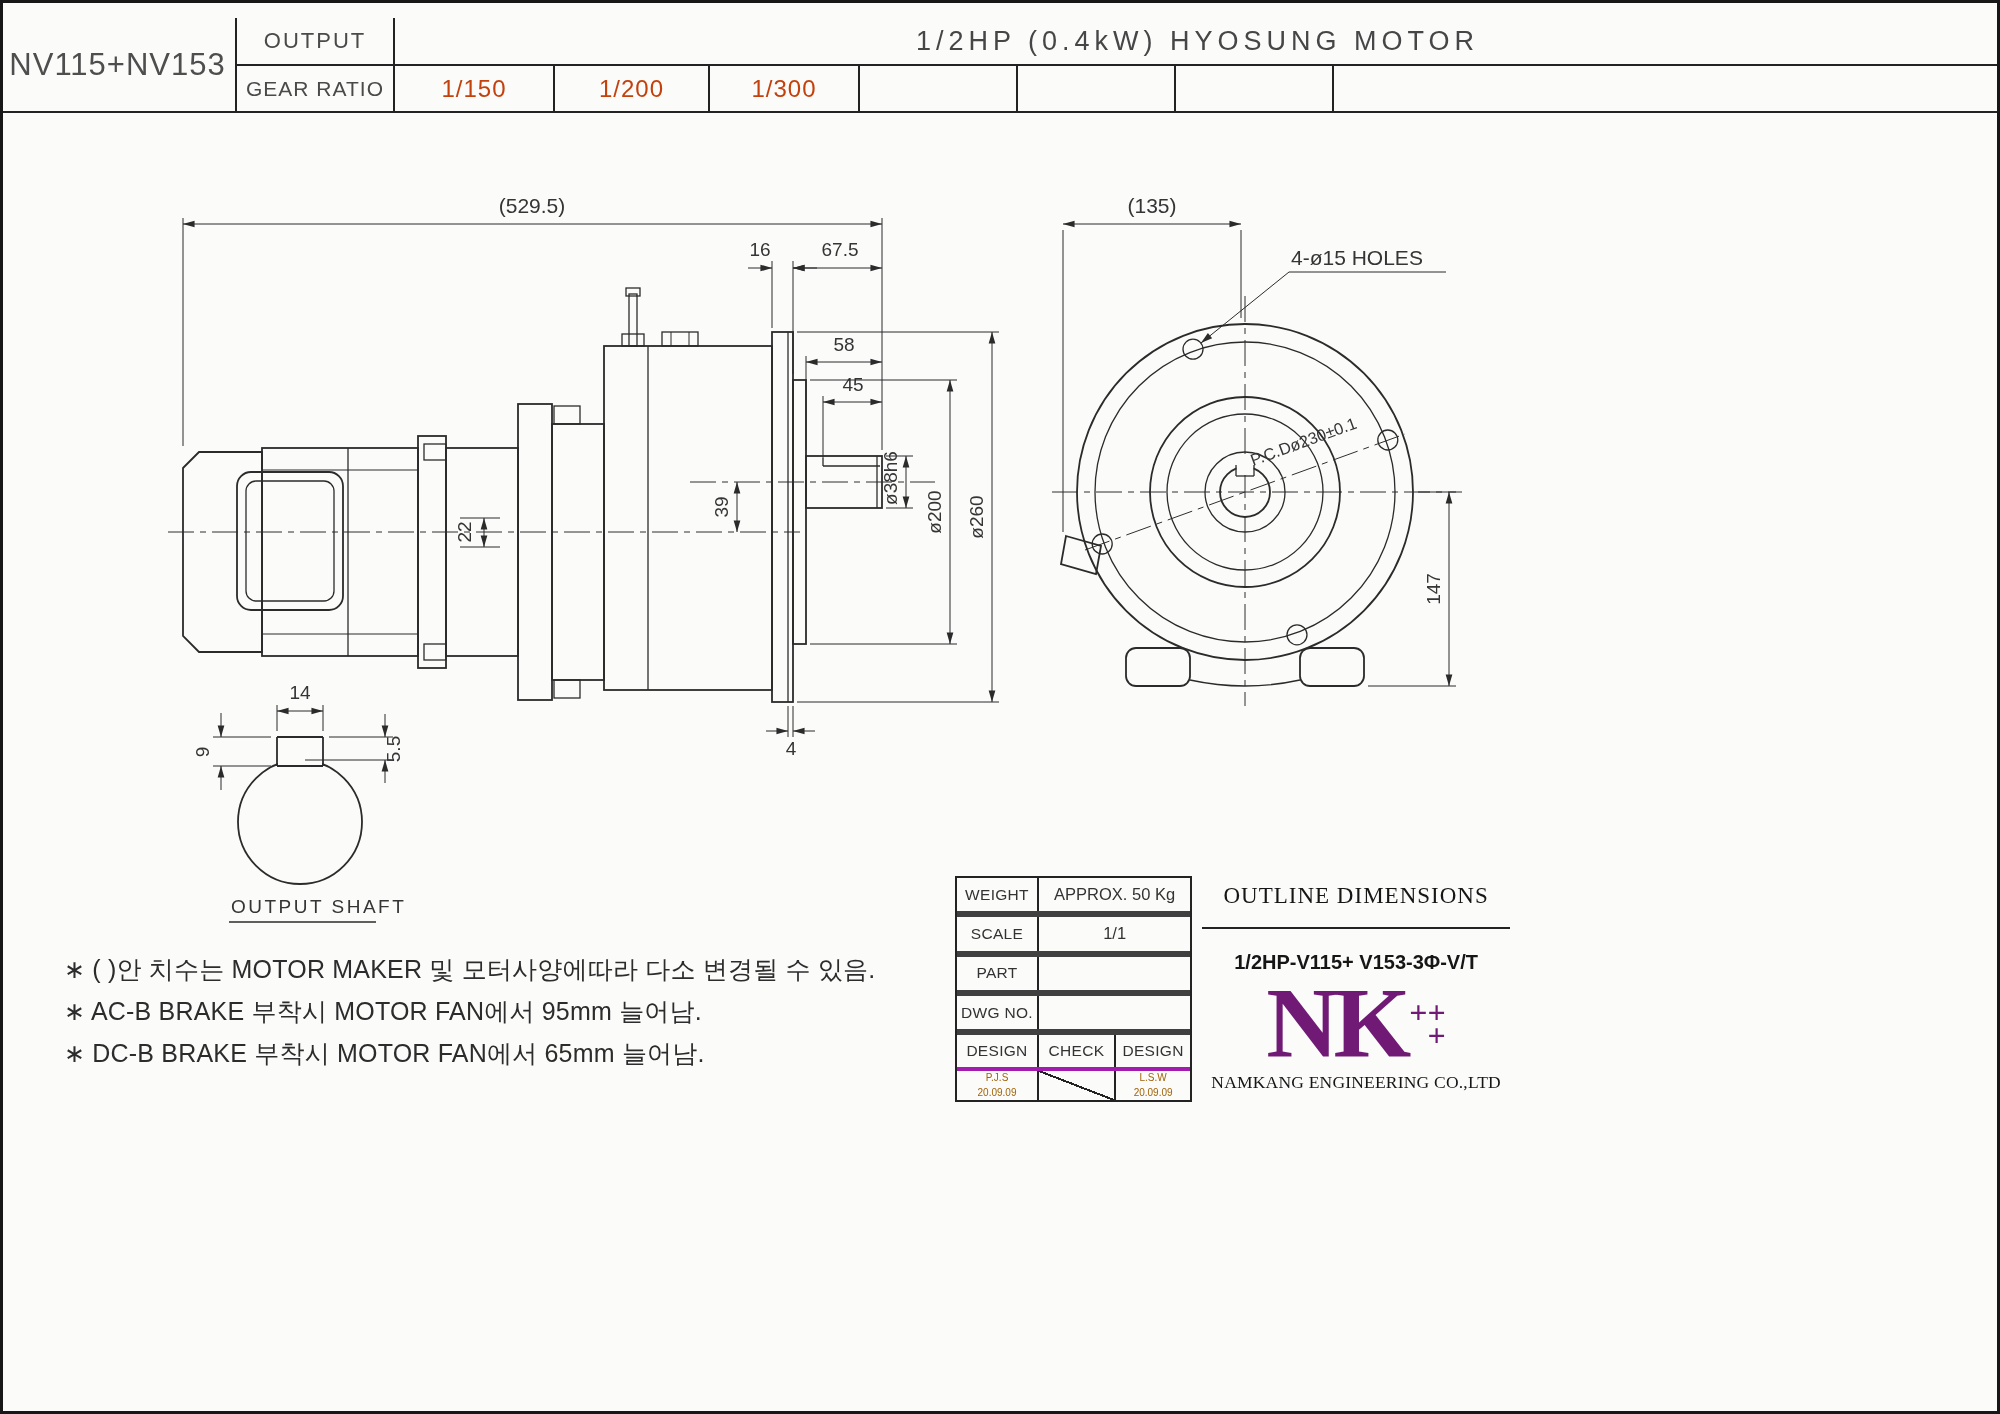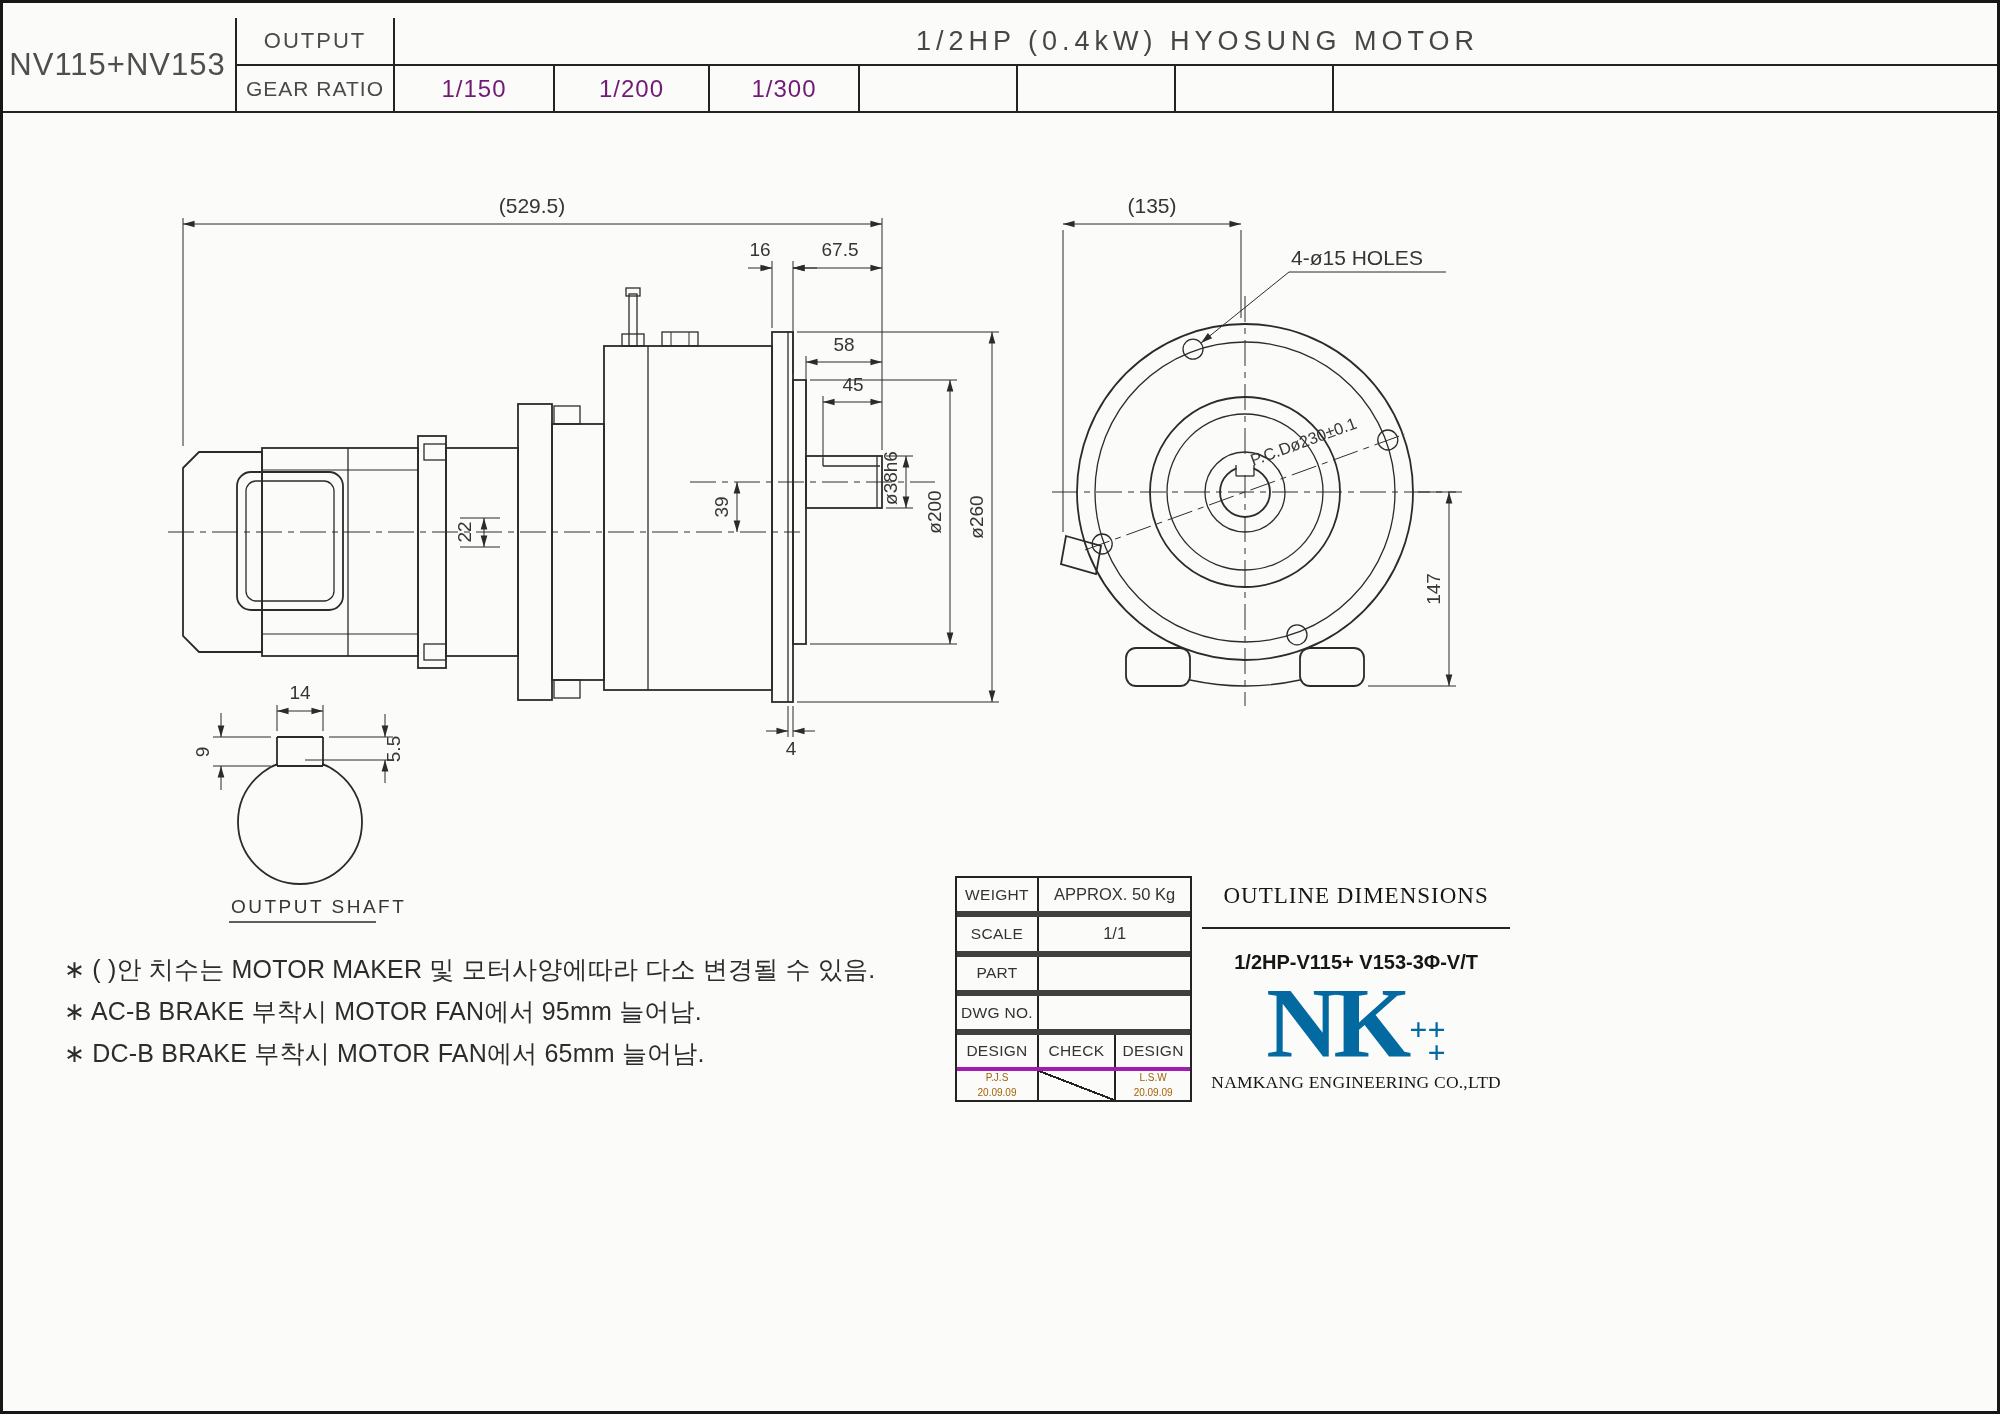--- a/index.html
+++ b/index.html
@@ -11,21 +11,21 @@
   
   .hdr{position:absolute;left:0;top:18px;width:2000px;display:grid;z-index:3;
        grid-template-columns:237px 158px 160px 155px 150px 158px 158px 158px 1fr;
        grid-template-rows:48px 47px}
   .hdr>div{border-right:2px solid #232323;border-bottom:2.5px solid #232323;
            display:flex;align-items:center;justify-content:center;overflow:hidden;background:transparent}
   .h-model{grid-area:1/1/3/2;font-size:31px;color:#4e4e4e;letter-spacing:1px}
   .h-output{grid-area:1/2/2/3;font-size:22px;letter-spacing:2px;color:#4a4a4a}
   .h-motor{grid-area:1/3/2/10;font-size:27px;letter-spacing:5px;color:#464646;border-right:none!important}
   .h-gear{grid-area:2/2/3/3;font-size:21px;letter-spacing:1px;color:#4a4a4a}
-  .h-ratio{font-size:24px;color:#701a75;letter-spacing:1px}
+  .h-ratio{font-size:24px;color:#c2410c;letter-spacing:1px}
   .h-r1{grid-area:2/3/3/4}.h-r2{grid-area:2/4/3/5}.h-r3{grid-area:2/5/3/6}
   .h-e1{grid-area:2/6/3/7}.h-e2{grid-area:2/7/3/8}.h-e3{grid-area:2/8/3/9}
   .h-e4{grid-area:2/9/3/10;border-right:none!important}
 
   
   .dwg{position:absolute;left:0;top:0;width:2000px;height:1414px;z-index:1}
   .ol{fill:none;stroke:#2b2b2b;stroke-width:1.8}
   .ol2{fill:none;stroke:#2b2b2b;stroke-width:1.3}
   .thin{fill:none;stroke:#2b2b2b;stroke-width:1}
   .thin2{stroke:#2b2b2b;stroke-width:1.6}
@@ -49,21 +49,21 @@
   .trow>div,.trow3>div{border-right:2px solid #232323;display:flex;align-items:center;justify-content:center}
   .trow>div:last-child,.trow3>div:last-child{border-right:none}
   .lab{font-size:15.5px;color:#333;letter-spacing:.3px}
   .val{font-size:16.5px;color:#333}
   .sig{flex-direction:column;font-size:10px;line-height:1.45;color:#a16207}
   .diag{background:linear-gradient(to top right,transparent calc(50% - 1px),#232323 calc(50% - 1px),#232323 calc(50% + 1px),transparent calc(50% + 1px))}
   .tbr{width:325px;display:flex;flex-direction:column;align-items:center;padding:4px 6px 2px}
   .outline-title{font-family:"Liberation Serif",serif;font-size:23px;letter-spacing:1px;color:#161616;
                  width:calc(100% - 8px);text-align:center;padding:3px 0 18px;border-bottom:2px solid #232323}
   .outline-sub{font-family:Liberation Sans, sans-serif;font-weight:bold;font-size:20px;color:#161616;margin-top:22px}
-  .nk-logo{display:flex;align-items:flex-end;margin-top:8px;color:#0369a1}
+  .nk-logo{display:flex;align-items:center;margin-top:8px;color:#701a75}
   .nk{font-family:"Liberation Serif",serif;font-weight:bold;font-size:100px;line-height:.82;letter-spacing:-5px}
   .pl{display:flex;flex-direction:column;align-items:flex-end;font-family:"Liberation Serif",serif;
       font-weight:bold;font-size:32px;line-height:.72;margin-left:3px;margin-top:2px}
   .company{font-family:"Liberation Serif",serif;font-size:17.5px;color:#161616;margin-top:auto;
            letter-spacing:.2px;padding-bottom:3px}
 </style>
 </head>
 <body>
 
 <div class="sheet">

